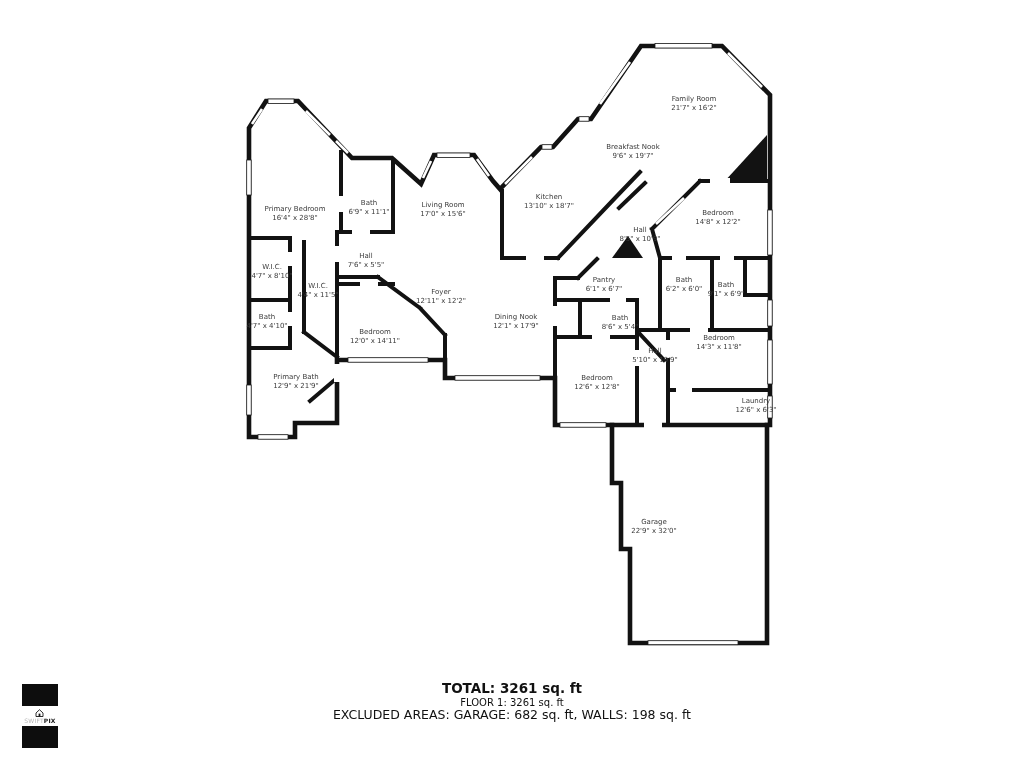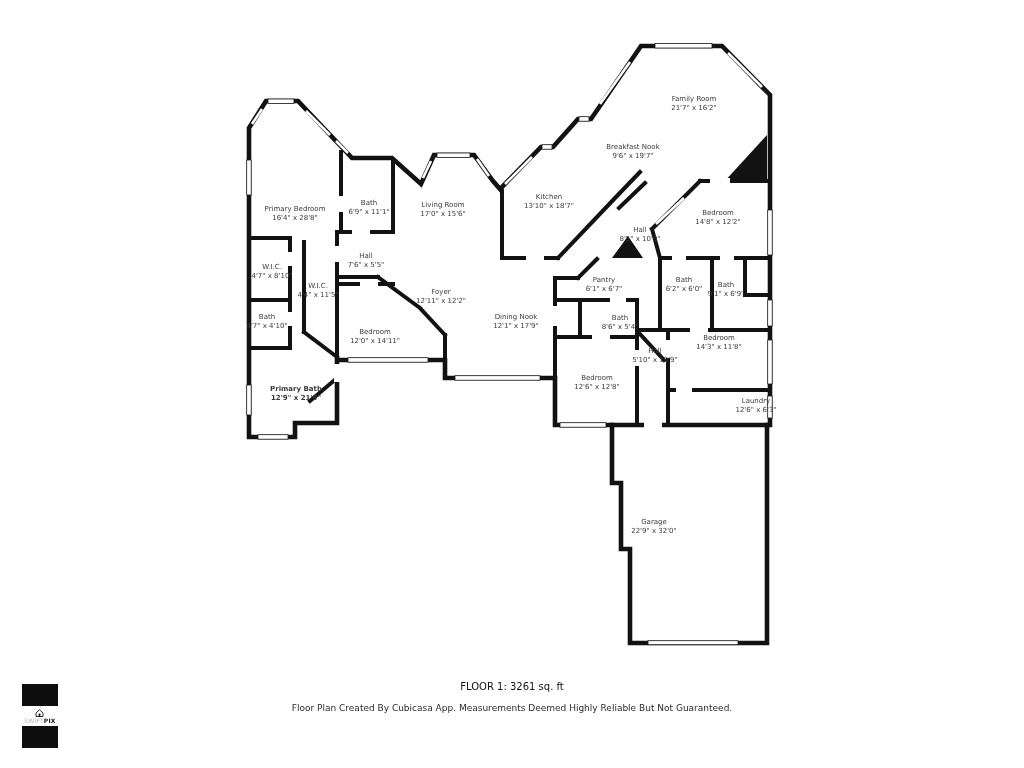--- a/index.html
+++ b/index.html
@@ -195,41 +195,42 @@
       <span class="room-dims">12'0" x 14'11"</span>
     </div>
     <div class="room-label" style="left: 719px; top: 343px;">
       <span class="room-name">Bedroom</span>
       <span class="room-dims">14'3" x 11'8"</span>
     </div>
     <div class="room-label" style="left: 655px; top: 356px;">
       <span class="room-name">Hall</span>
       <span class="room-dims">5'10" x 19'9"</span>
     </div>
-    <div class="room-label" style="left: 296px; top: 394px; font-weight: bold;">
+    <div class="room-label" style="left: 296px; top: 382px;">
       <span class="room-name">Primary Bath</span>
       <span class="room-dims">12'9" x 21'9"</span>
     </div>
     <div class="room-label" style="left: 597px; top: 383px;">
       <span class="room-name">Bedroom</span>
       <span class="room-dims">12'6" x 12'8"</span>
     </div>
     <div class="room-label" style="left: 756px; top: 406px;">
       <span class="room-name">Laundry</span>
       <span class="room-dims">12'6" x 6'3"</span>
     </div>
     <div class="room-label" style="left: 654px; top: 527px;">
       <span class="room-name">Garage</span>
       <span class="room-dims">22'9" x 32'0"</span>
     </div>
   </div>
 
 <div id="footer">
+  <div class="footer-total">TOTAL: 3261 sq. ft</div>
   <div class="footer-floor">FLOOR 1: 3261 sq. ft</div>
-  <div class="footer-disclaimer">Floor Plan Created By Cubicasa App. Measurements Deemed Highly Reliable But Not Guaranteed.</div>
+  <div class="footer-excluded">EXCLUDED AREAS: GARAGE: 682 sq. ft, WALLS: 198 sq. ft</div>
 </div>
 
 <div id="logo">
   <div class="logo-box"></div>
   <div class="logo-mid">
     <svg class="logo-house" width="9" height="8" viewBox="0 0 9 8">
       <path d="M1,4 L4.5,0.7 L8,4 L8,7.5 L1,7.5 Z" fill="none" stroke="#161616" stroke-width="0.9"></path>
       <rect x="3.6" y="4.6" width="1.8" height="2.9" fill="#161616"></rect>
     </svg>
     <div class="logo-text"><span class="light">SWIFT</span><span class="bold">PIX</span></div>

